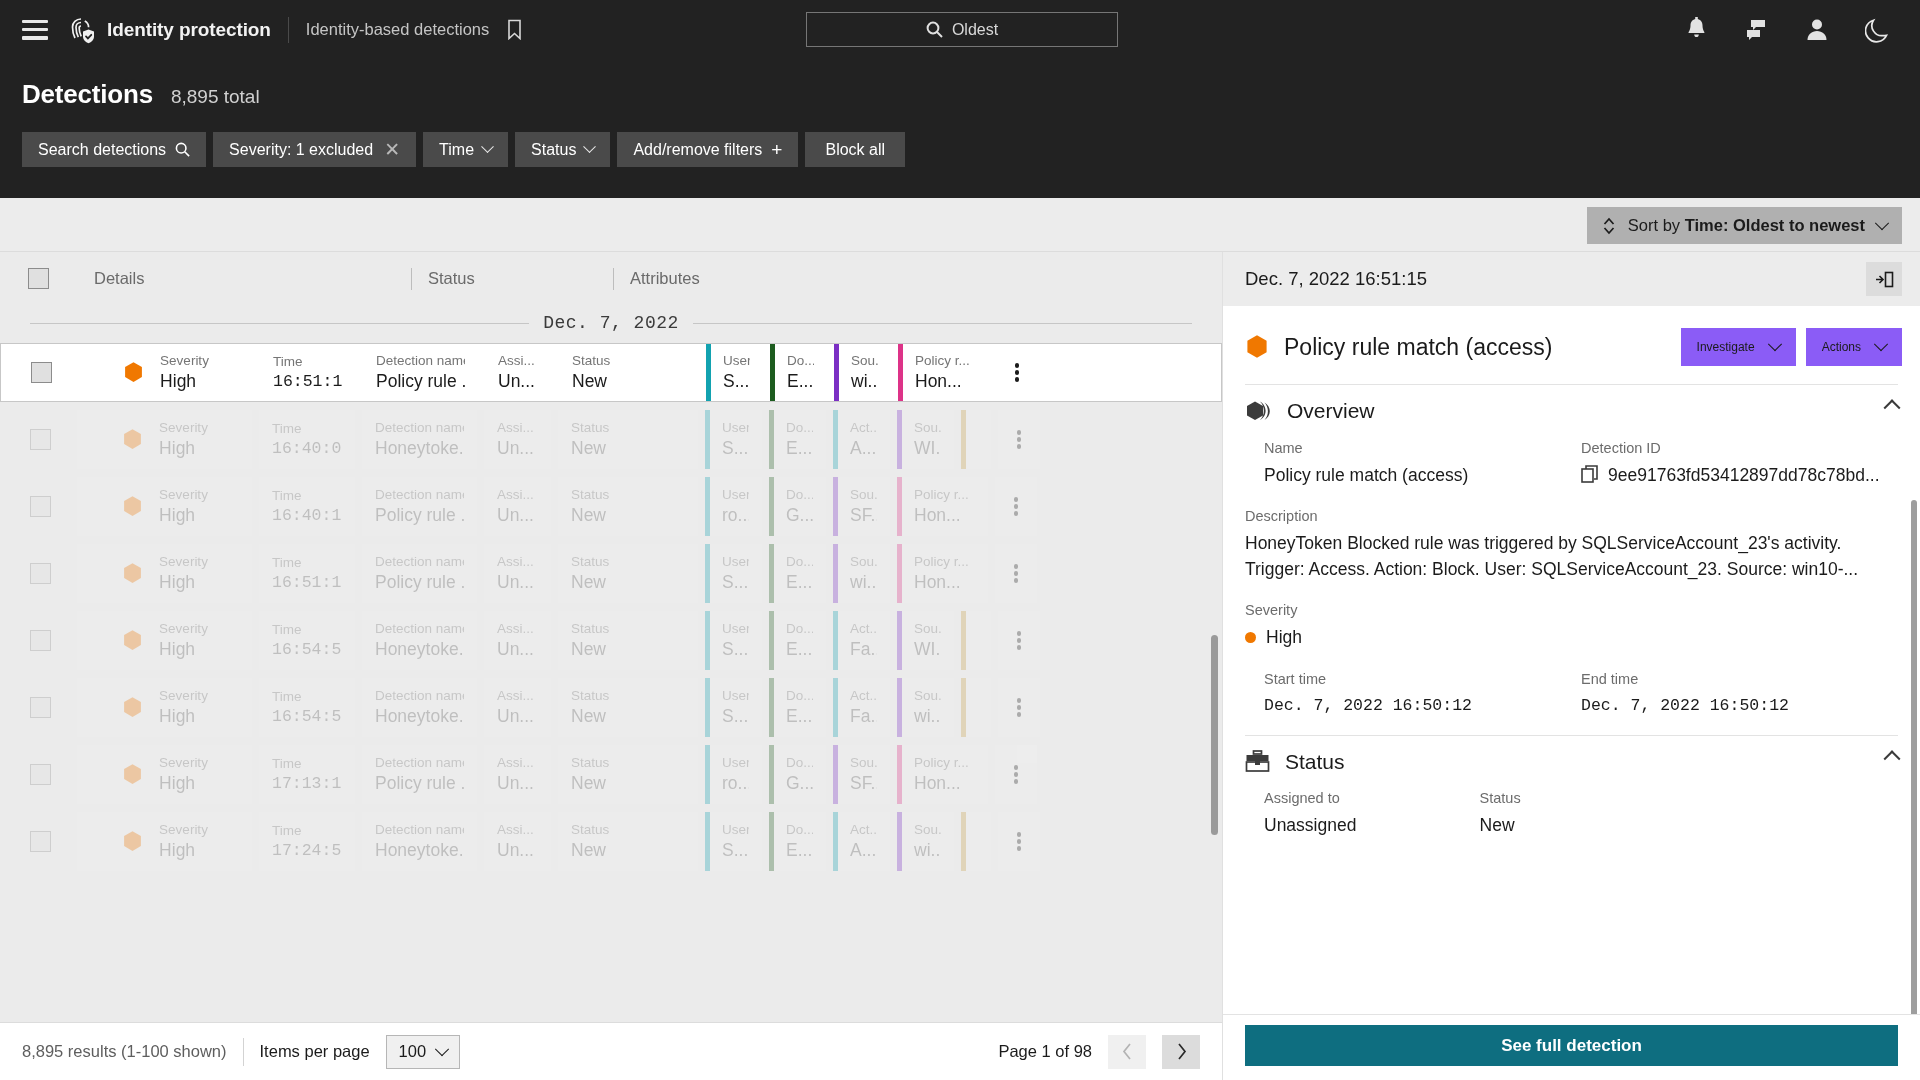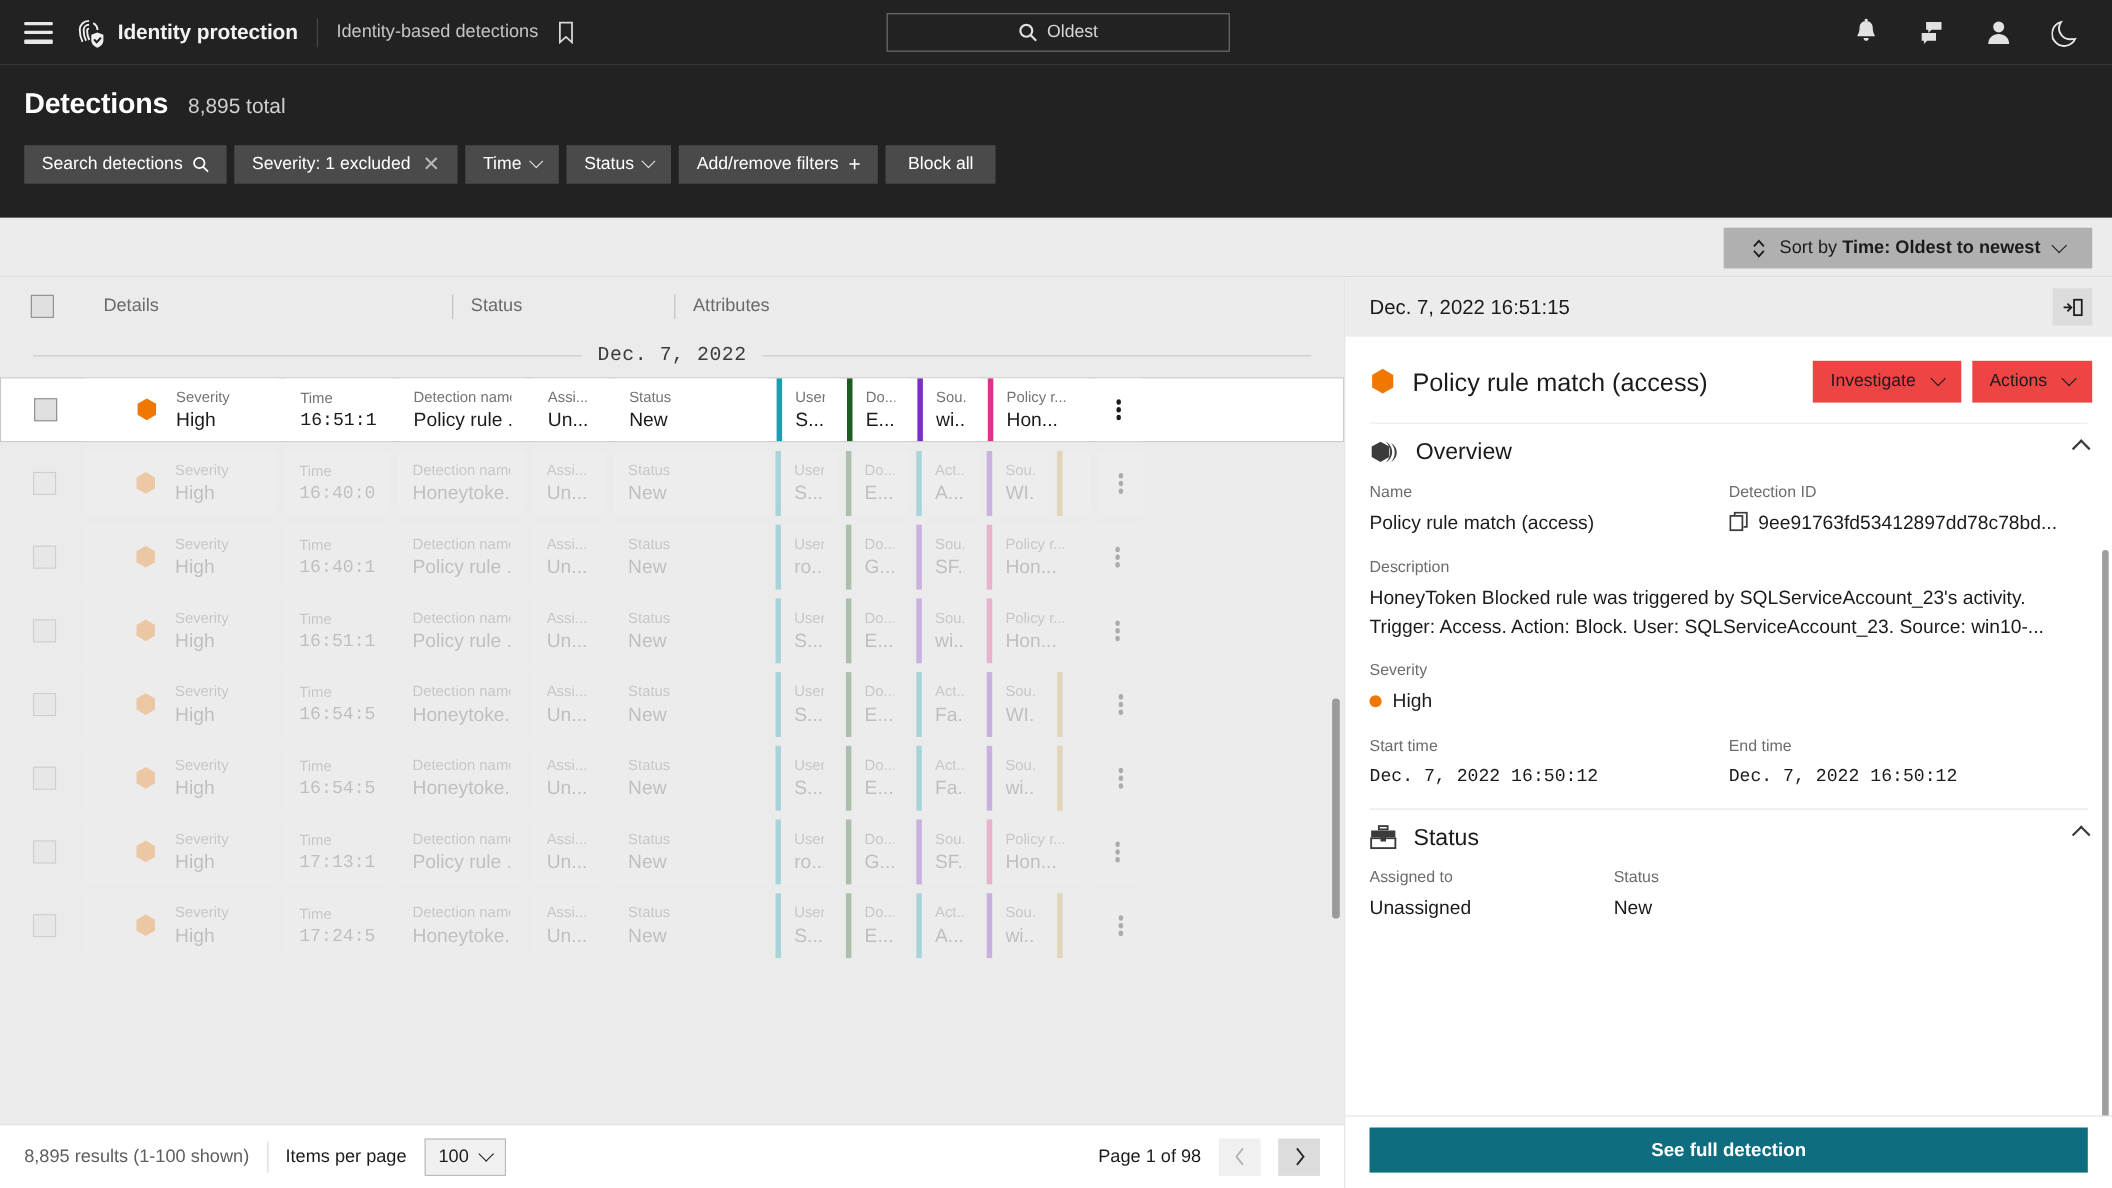--- a/index.html
+++ b/index.html
@@ -43,21 +43,21 @@
     display: flex; align-items: center; gap: 9px; padding: 0 16px; cursor: pointer; white-space: nowrap;
   }
   .chip.clear { background: #4a4a4a; padding: 0 20px; }
   .chip .cx { color: #b9b9b9; font-size: 19px; line-height: 1; margin-left: 2px; }
   .chev { display: inline-block; width: 9px; height: 9px; border-right: 1.8px solid #e6e6e6; border-bottom: 1.8px solid #e6e6e6; transform: rotate(45deg) translate(-2px,-2px); }
 
   
   .sortbar { flex: 0 0 54px; background: #ececec; position: relative; border-bottom: 1px solid #dcdcdc; }
   .sortbtn {
     position: absolute; right: 18px; top: 9px; height: 37px; background: #b0b0b0;
-    display: flex; align-items: center; gap: 12px; padding: 0 25px; cursor: pointer; color: #1b1b1b; font-size: 16.5px;
+    display: flex; align-items: center; gap: 12px; padding: 0 15px; cursor: pointer; color: #1b1b1b; font-size: 16.5px;
   }
   .sortbtn b { font-weight: bold; }
   .chev-d { width: 10px; height: 10px; border-right: 1.8px solid #1b1b1b; border-bottom: 1.8px solid #1b1b1b; transform: rotate(45deg) translate(-2px,-2px); display:inline-block; }
 
   
   .body { flex: 1 1 auto; display: flex; min-height: 0; position: relative; }
 
   
   .leftpane { width: 1222px; flex: 0 0 1222px; background: #ebebeb; display: flex; flex-direction: column; min-height: 0; position: relative; }
   .colhead { height: 53px; display: flex; align-items: center; padding: 0 0 0 28px; background: #ebebeb; flex: 0 0 53px; }
@@ -109,26 +109,26 @@
   .pgbtn.next { background: #dcdcdc; color: #2a2a2a; }
 
   
   .rightpane { flex: 1 1 auto; background: #ffffff; display: flex; flex-direction: column; min-height: 0; border-left: 1px solid #e0e0e0; position: relative; }
   .dp-head { flex: 0 0 54px; background: #ececec; display: flex; align-items: center; padding: 0 18px 0 22px; }
   .dp-head .ts { font-size: 18.5px; color: #1b1b1b; }
   .collapse-btn { margin-left: auto; width: 36px; height: 34px; background: #dcdcdc; display: flex; align-items: center; justify-content: center; cursor: pointer; }
   .dp-title-row { display: flex; align-items: center; gap: 15px; padding: 22px 18px 18px 22px; }
   .dp-title { font-size: 23px; color: #1b1b1b; }
   .dp-btns { margin-left: auto; display: flex; gap: 10px; }
-  .gbtn { height: 38px; background: #ef4444; display: flex; align-items: center; gap: 15px; padding: 0 16px; font-size: 16px; color: #1b1b1b; cursor: pointer; }
+  .gbtn { height: 38px; background: #8b5cf6; display: flex; align-items: center; gap: 15px; padding: 0 16px; font-size: 12px; color: #1b1b1b; cursor: pointer; }
   .dp-scroll { flex: 1 1 auto; overflow: hidden; padding: 0 22px 0 22px; position: relative; }
   .sect-head { display: flex; align-items: flex-start; gap: 15px; padding: 14px 0 16px 0; border-top: 1px solid #e3e3e3; }
   .sect-head .st { font-size: 21px; color: #1b1b1b; }
   .caret-up { margin-left: auto; width: 12px; height: 12px; border-left: 2px solid #3a3a3a; border-top: 2px solid #3a3a3a; transform: rotate(45deg) translate(2px,2px); cursor: pointer; }
-  .fgrid { display: flex; }
+  .fgrid { display: flex; margin-left: 19px; }
   .fcol { flex: 0 0 50%; }
   .flabel { color: #6c6c6c; font-size: 14.5px; margin-bottom: 7px; }
   .fval { color: #1b1b1b; font-size: 17.5px; line-height: 1.45; }
   .fval.mono { font-family: "Liberation Mono", monospace; font-size: 16.5px; }
   .fblock { margin-bottom: 20px; }
   .copyrow { display: flex; align-items: flex-start; gap: 8px; }
   .sev-inline { display: flex; align-items: center; gap: 10px; }
   .dot-high { width: 11px; height: 11px; border-radius: 50%; background: #f07800; }
   .dp-foot { flex: 0 0 66px; border-top: 1px solid #e3e3e3; padding: 10px 22px 14px 22px; }
   .teal-btn {

